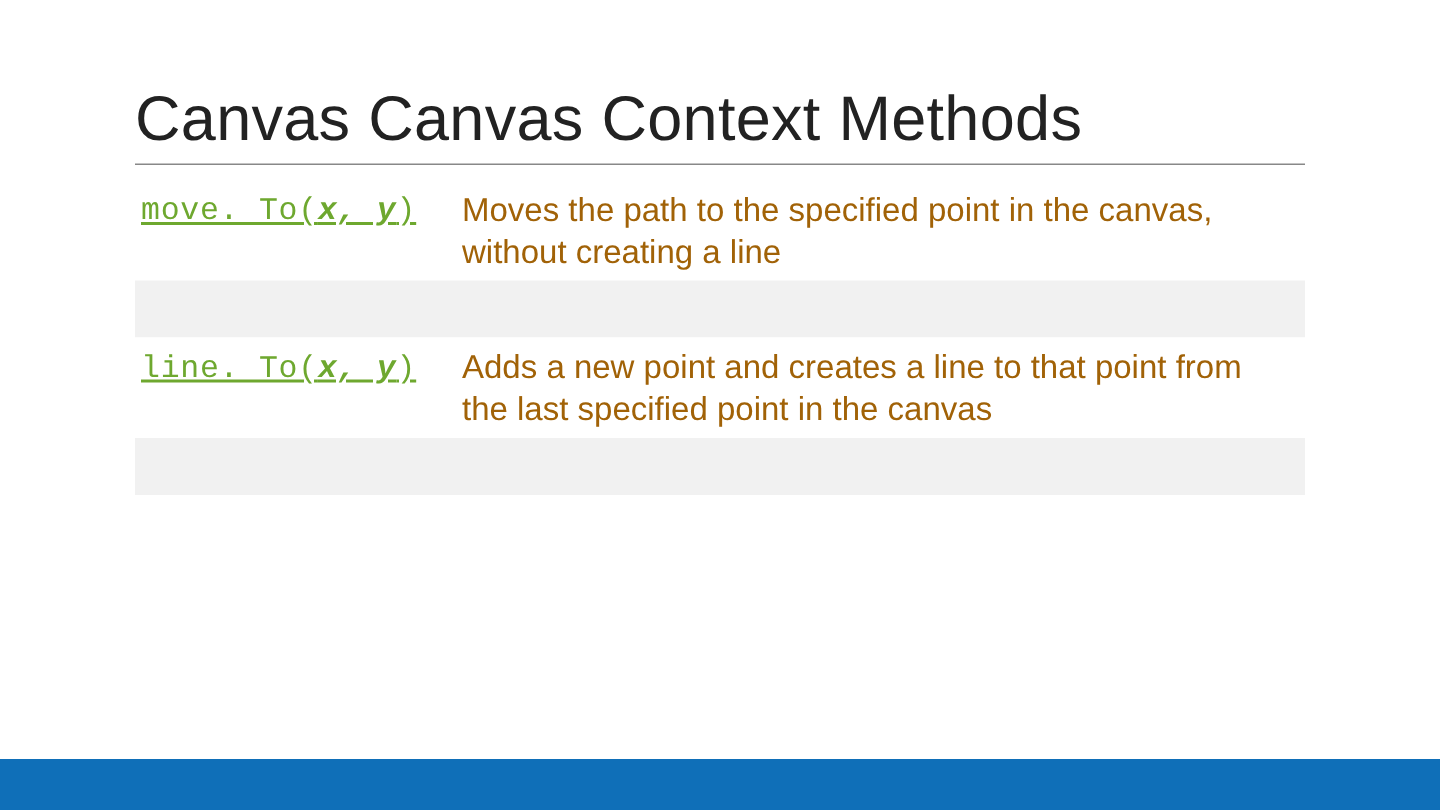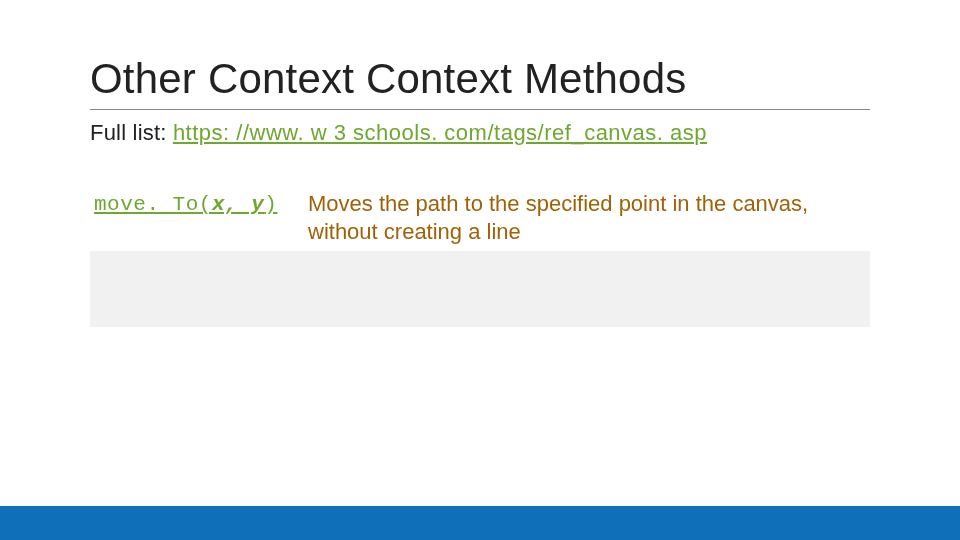--- a/index.html
+++ b/index.html
@@ -88,39 +88,42 @@
   .spacer-row td {
     height: 26px;
     padding: 0;
   }
 </style>
 </head>
 <body>
 
 <div class="slide">
 
-  <h1 class="title">Other Context Context Methods</h1>
+  <h1 class="title">Canvas Canvas Context Methods</h1>
   <hr class="hr">
 
-  <div class="subtitle">
-    <span class="label">Full list: </span><span class="link">https: //www. w 3 schools. com/tags/ref_canvas. asp</span>
-  </div>
 
   <table class="methods">
     <tbody>
         <tr class="odd">
       <td style="width:200px;">
         <span class="method"><span>move. To(</span><span class="arg">x, y</span><span>)</span></span>
       </td>
       <td class="desc">Moves the path to the specified point in the canvas, without creating a line</td>
     </tr>
     <tr class="even spacer-row">
       <td></td>
           <td></td>
     </tr>
+    <tr class="odd">
+      <td>
+        <span class="method"><span>line. To(</span><span class="arg">x, y</span><span>)</span></span>
+      </td>
+      <td class="desc">Adds a new point and creates a line to that point from the last specified point in the canvas</td>
+    </tr>
     <tr class="even spacer-row">
       <td></td>
           <td></td>
     </tr>
   </tbody>
     </table>
 
   <div class="footer-bar"></div>
 </div>
 

